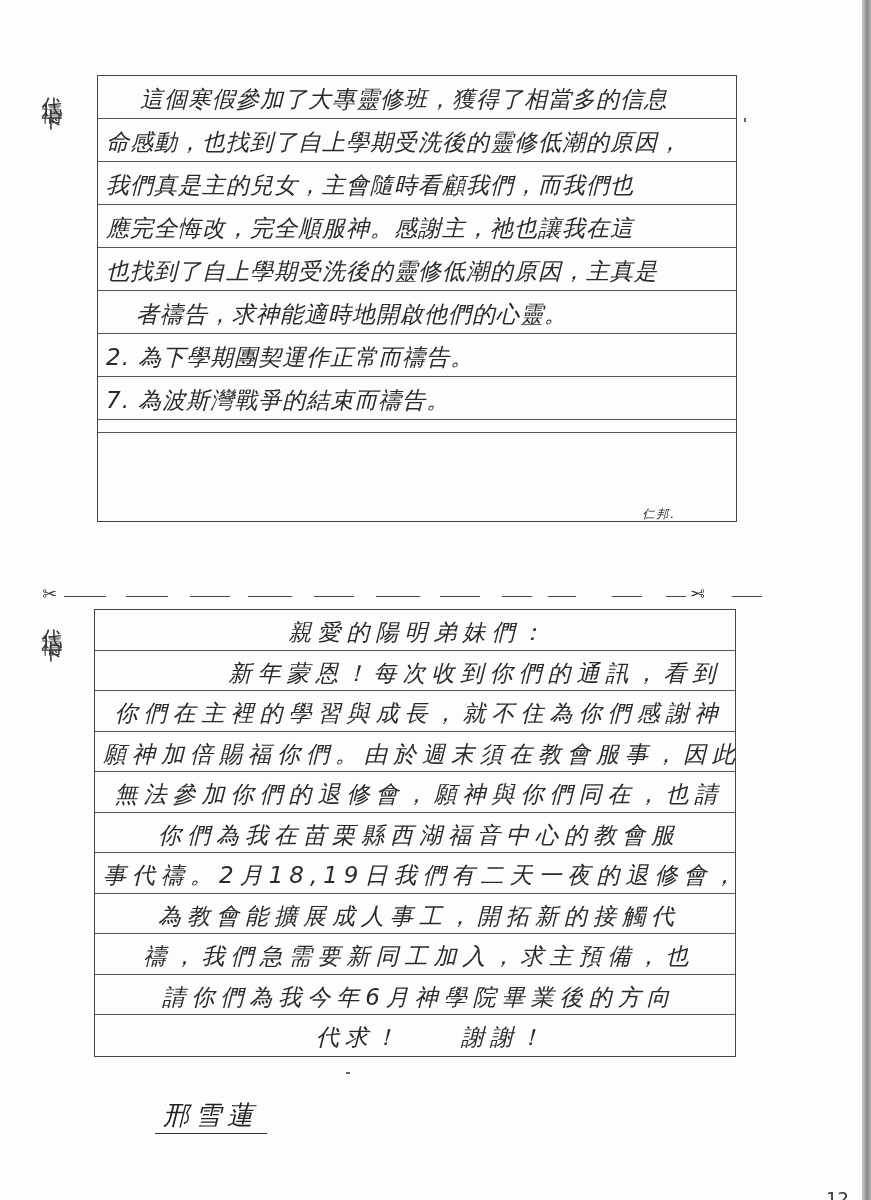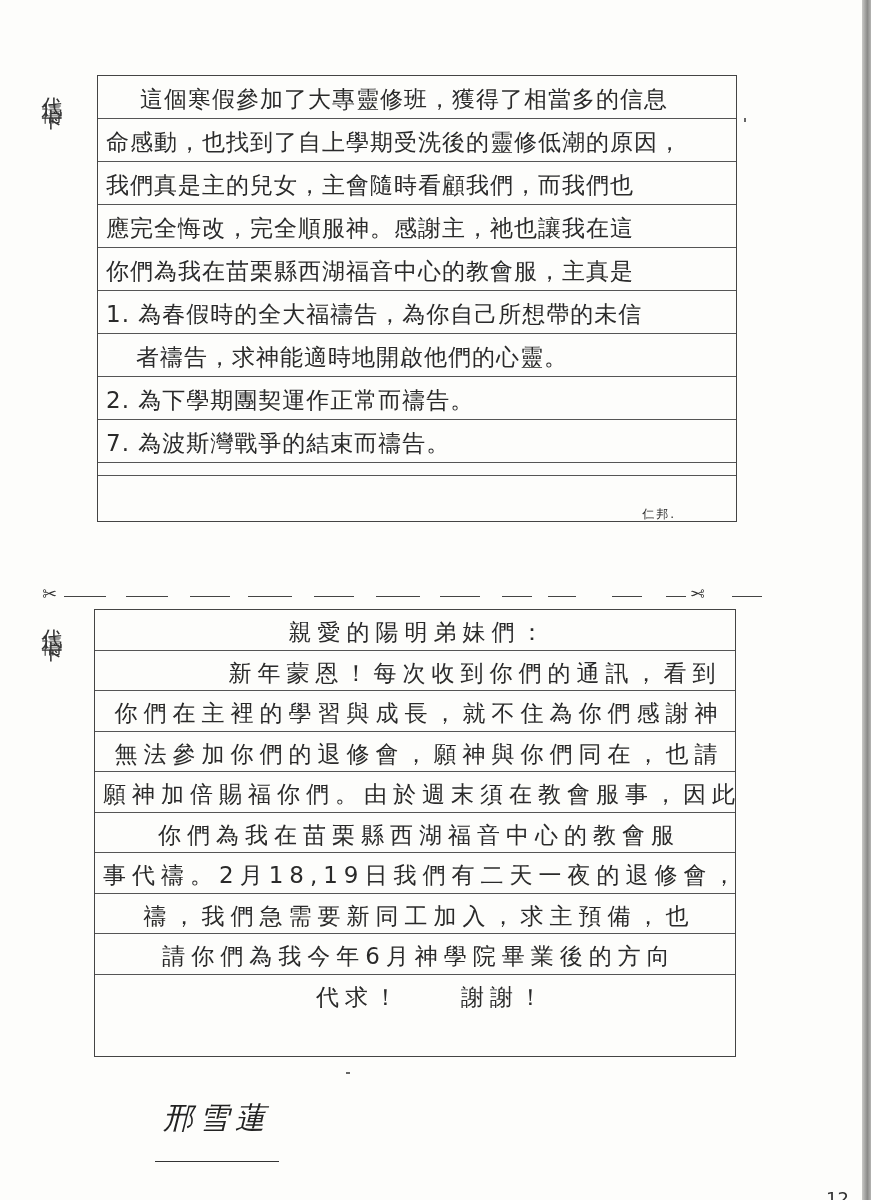--- a/index.html
+++ b/index.html
@@ -11,21 +11,21 @@
   }
   .edge-shadow {
     position:absolute; left:862px; top:0; width:9px; height:1200px;
     background:linear-gradient(to right,#c9c9c7,#8a8a88 60%,#b5b5b3);
   }
   .side-label {
     position:absolute; width:30px; font-size:21px; line-height:40px;
     text-align:center; color:#333; writing-mode:vertical-rl; letter-spacing:6px;
   }
   .card {
-    position:absolute; border:1.5px solid #444; background:transparent;
+    position:absolute; border:1.5px solid #444; background:transparent;font-style:italic;
   }
   .row {
     position:relative; border-bottom:1.3px solid #555; box-sizing:border-box;
     font-size:23px; white-space:nowrap; overflow:hidden;
     padding-left:8px; letter-spacing:1px;
   }
   .row:last-child { border-bottom:none;margin-left:26px; }
   .card1 .row { height:43px; line-height:46px; }
   .card2 .row { height:40.5px; line-height:44px; letter-spacing:6px; }
   .indent-para { padding-left:42px; }
@@ -37,43 +37,42 @@
   .scissor-line {
     position:absolute; left:42px; top:586px; width:720px; height:20px;
   }
   .scissor-line .dash {
     position:absolute; top:10px; height:1.4px; background:#444;
   }
   .scissor-icon {
     position:absolute; top:-2px; font-size:18px; color:#333; line-height:20px;
   }
   .signature {
-    position:absolute; left:155px; top:1098px; font-size:30px; letter-spacing:6px;
-    color:#222; padding:0 8px 22px 8px; border-bottom:1.5px solid #333;
+    position:absolute; left:155px; top:1098px; font-size:26px; letter-spacing:6px;
+    color:#222; padding:0 8px 0 8px; border-bottom:1.5px solid #333;
     font-style:italic;
   }
   .page-num {
     position:absolute; left:826px; top:1168px; font-size:18px; color:#333;margin-top:20px;
   }
   .speck { position:absolute; width:4px; height:2px; background:#666; }
 </style>
 </head>
 <body>
 
 <div class="edge-shadow"></div>
 
 <div class="side-label" style="left:42px; top:80px;">代禱卡</div>
 
 <div class="card card1" style="left:97px; top:75px; width:638px; height:445px;">
   <div class="row indent-para">這個寒假參加了大專靈修班，獲得了相當多的信息</div>
   <div class="row">命感動，也找到了自上學期受洗後的靈修低潮的原因，</div>
   <div class="row">我們真是主的兒女，主會隨時看顧我們，而我們也</div>
   <div class="row">應完全悔改，完全順服神。感謝主，祂也讓我在這</div>
-  <div class="row">你們為我在苗栗縣西湖福音中心的教會服，主真是</div>
-  <div class="row">1. 為春假時的全大福禱告，為你自己所想帶的未信</div>
+  <div class="row">也找到了自上學期受洗後的靈修低潮的原因，主真是</div>
   <div class="row indent-cont">者禱告，求神能適時地開啟他們的心靈。</div>
   <div class="row">2. 為下學期團契運作正常而禱告。</div>
   <div class="row">7. 為波斯灣戰爭的結束而禱告。</div>
   <div class="row" style="height:13px;">
   </div>
   <div class="sig-1">仁邦.</div>
 </div>
 
 <div class="scissor-line">
   <span class="scissor-icon" style="left:0px;">✂</span>
@@ -91,24 +90,25 @@
   <span class="scissor-icon" style="left:648px; transform:scaleX(-1);">✂</span>
   <div class="dash" style="left:690px; width:30px;"></div>
 </div>
 
 <div class="side-label" style="left:42px; top:612px;">代禱卡</div>
 
 <div class="card card2" style="left:94px; top:609px; width:640px; height:446px;text-align:center;">
   <div class="row">親愛的陽明弟妹們：</div>
   <div class="row indent-big">新年蒙恩！每次收到你們的通訊，看到</div>
   <div class="row">你們在主裡的學習與成長，就不住為你們感謝神</div>
+  <div class="row">願神加倍賜福你們。由於週末須在教會服事，因此</div>
   <div class="row">無法參加你們的退修會，願神與你們同在，也請</div>
-  <div class="row">願神加倍賜福你們。由於週末須在教會服事，因此</div>
   <div class="row">你們為我在苗栗縣西湖福音中心的教會服</div>
   <div class="row">事代禱。2月18,19日我們有二天一夜的退修會，</div>
+  <div class="row">為教會能擴展成人事工，開拓新的接觸代</div>
   <div class="row">禱，我們急需要新同工加入，求主預備，也</div>
   <div class="row">請你們為我今年6月神學院畢業後的方向</div>
   <div class="row">代求！　　謝謝！</div>
 </div>
 
 <div class="signature">邢雪蓮</div>
 
 <div class="page-num">12</div>
 
 <div class="speck" style="left:346px; top:1072px;"></div>

